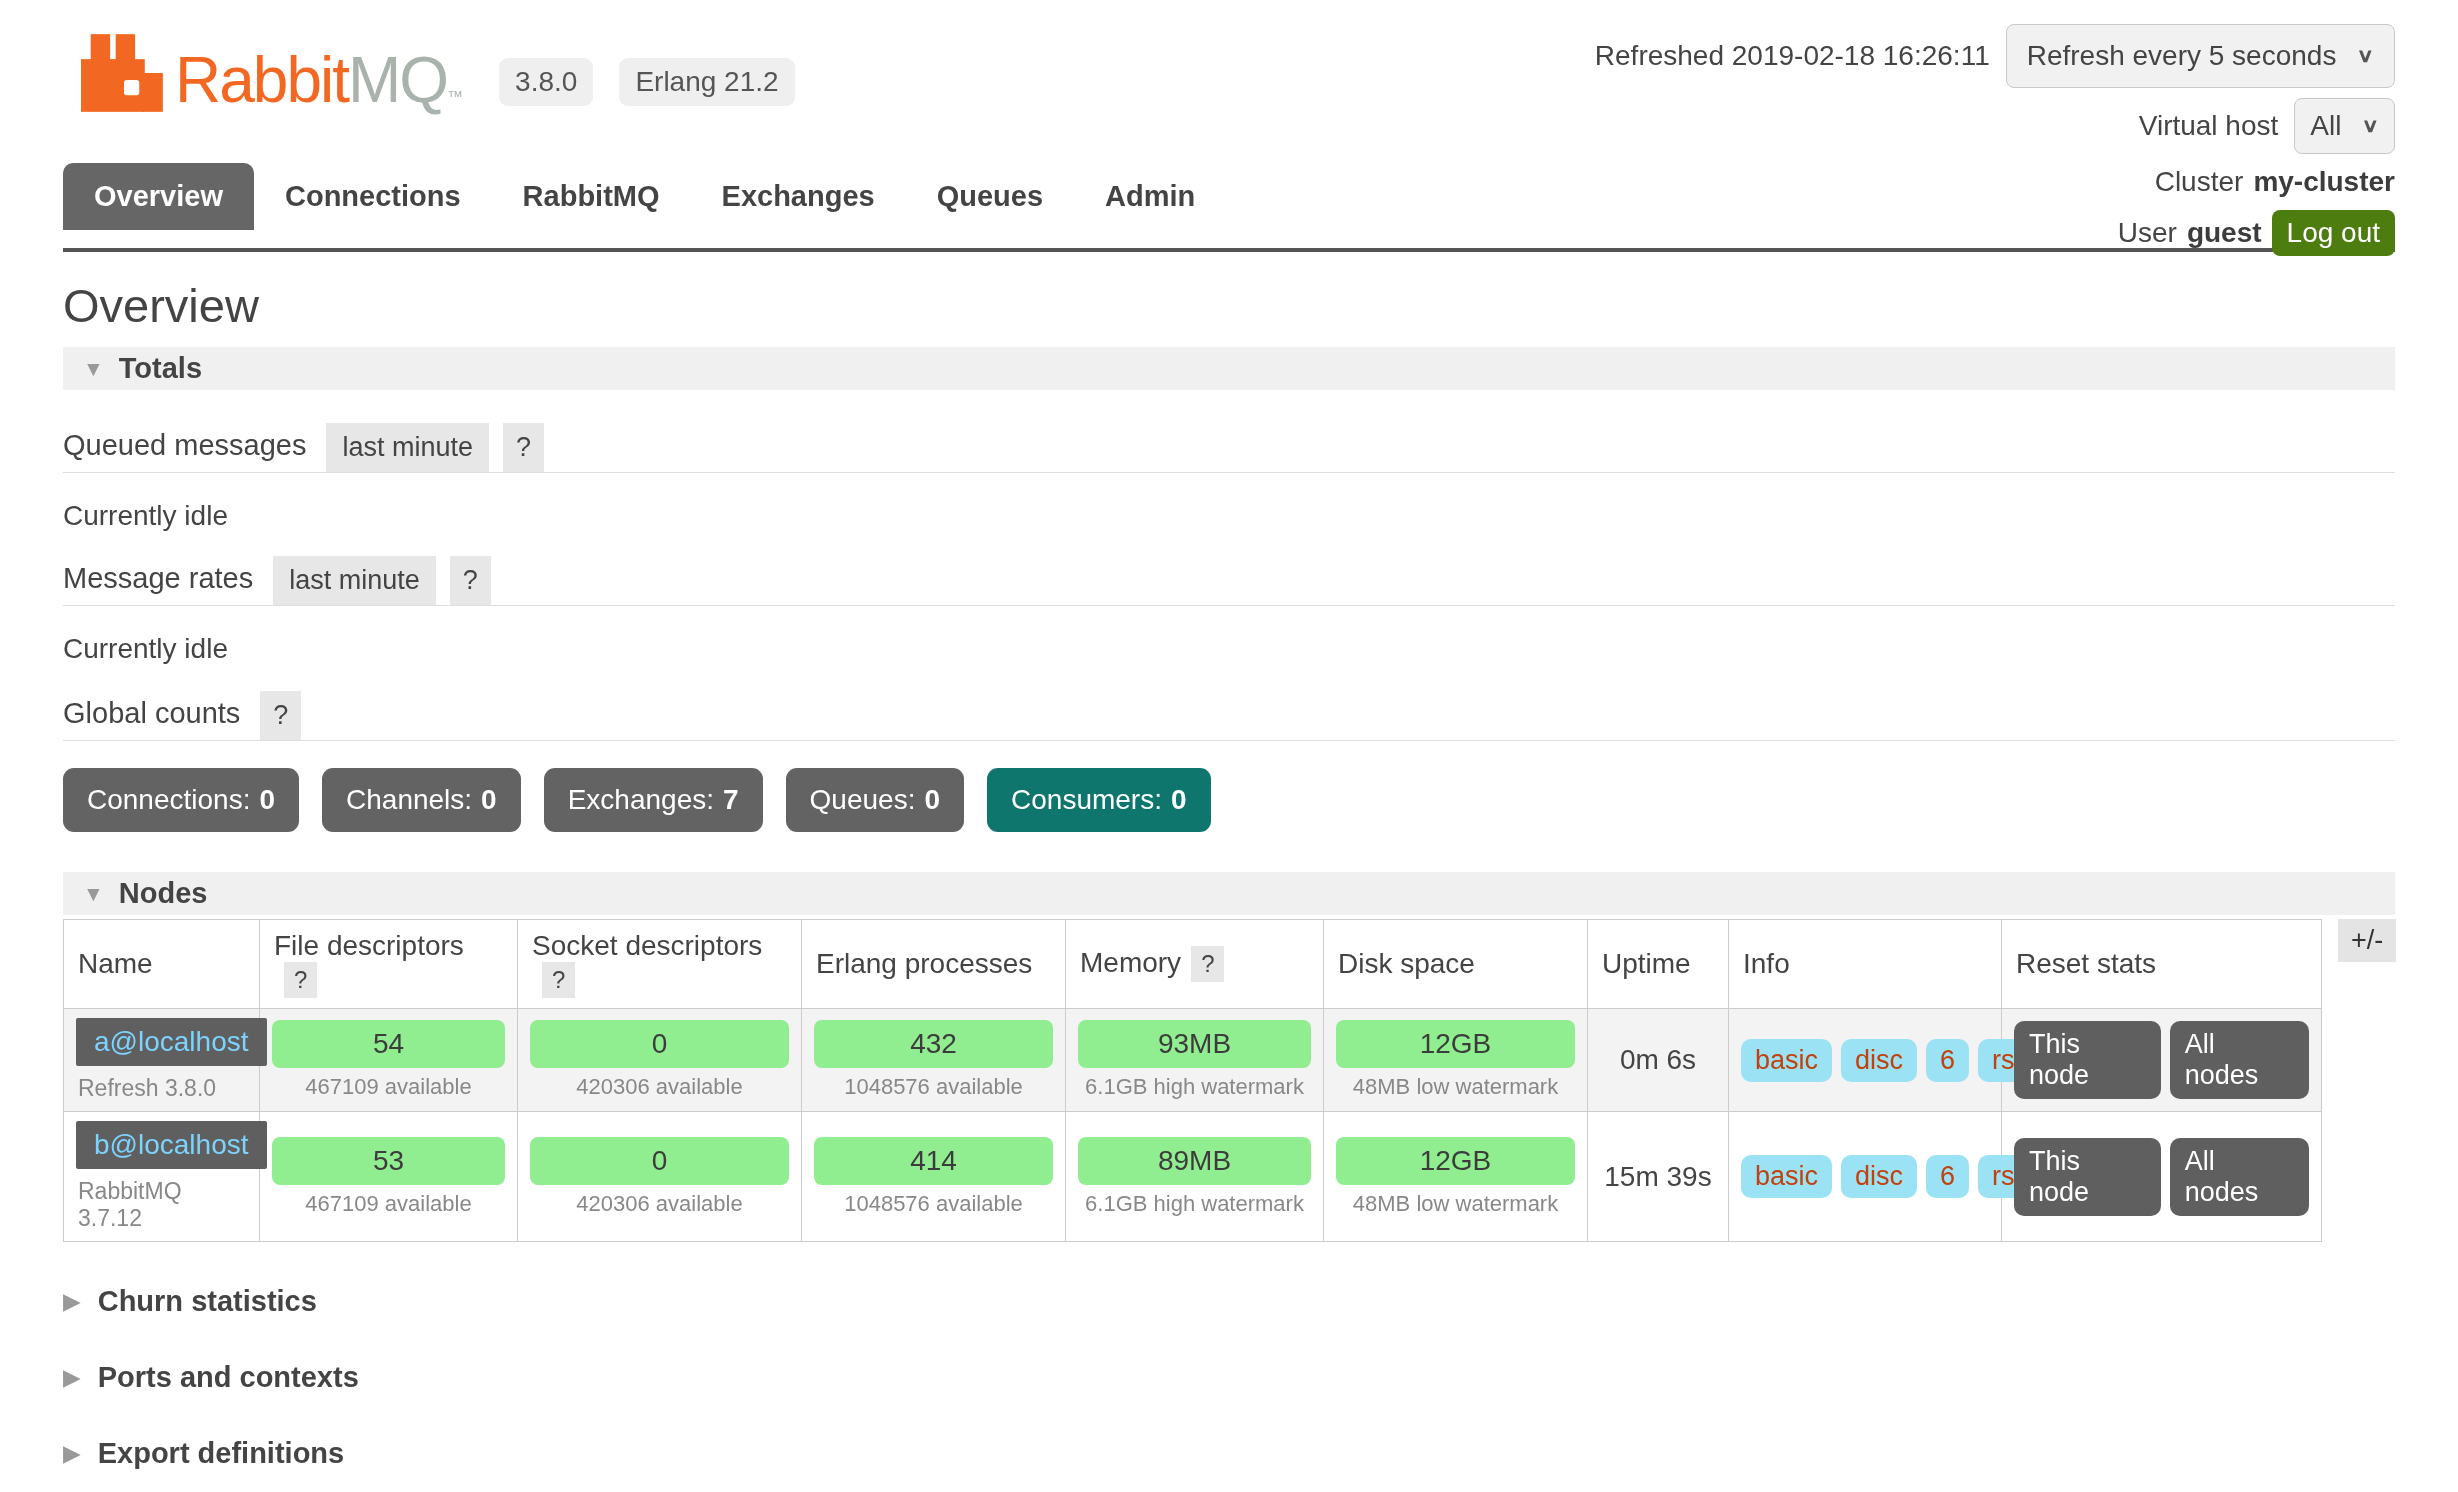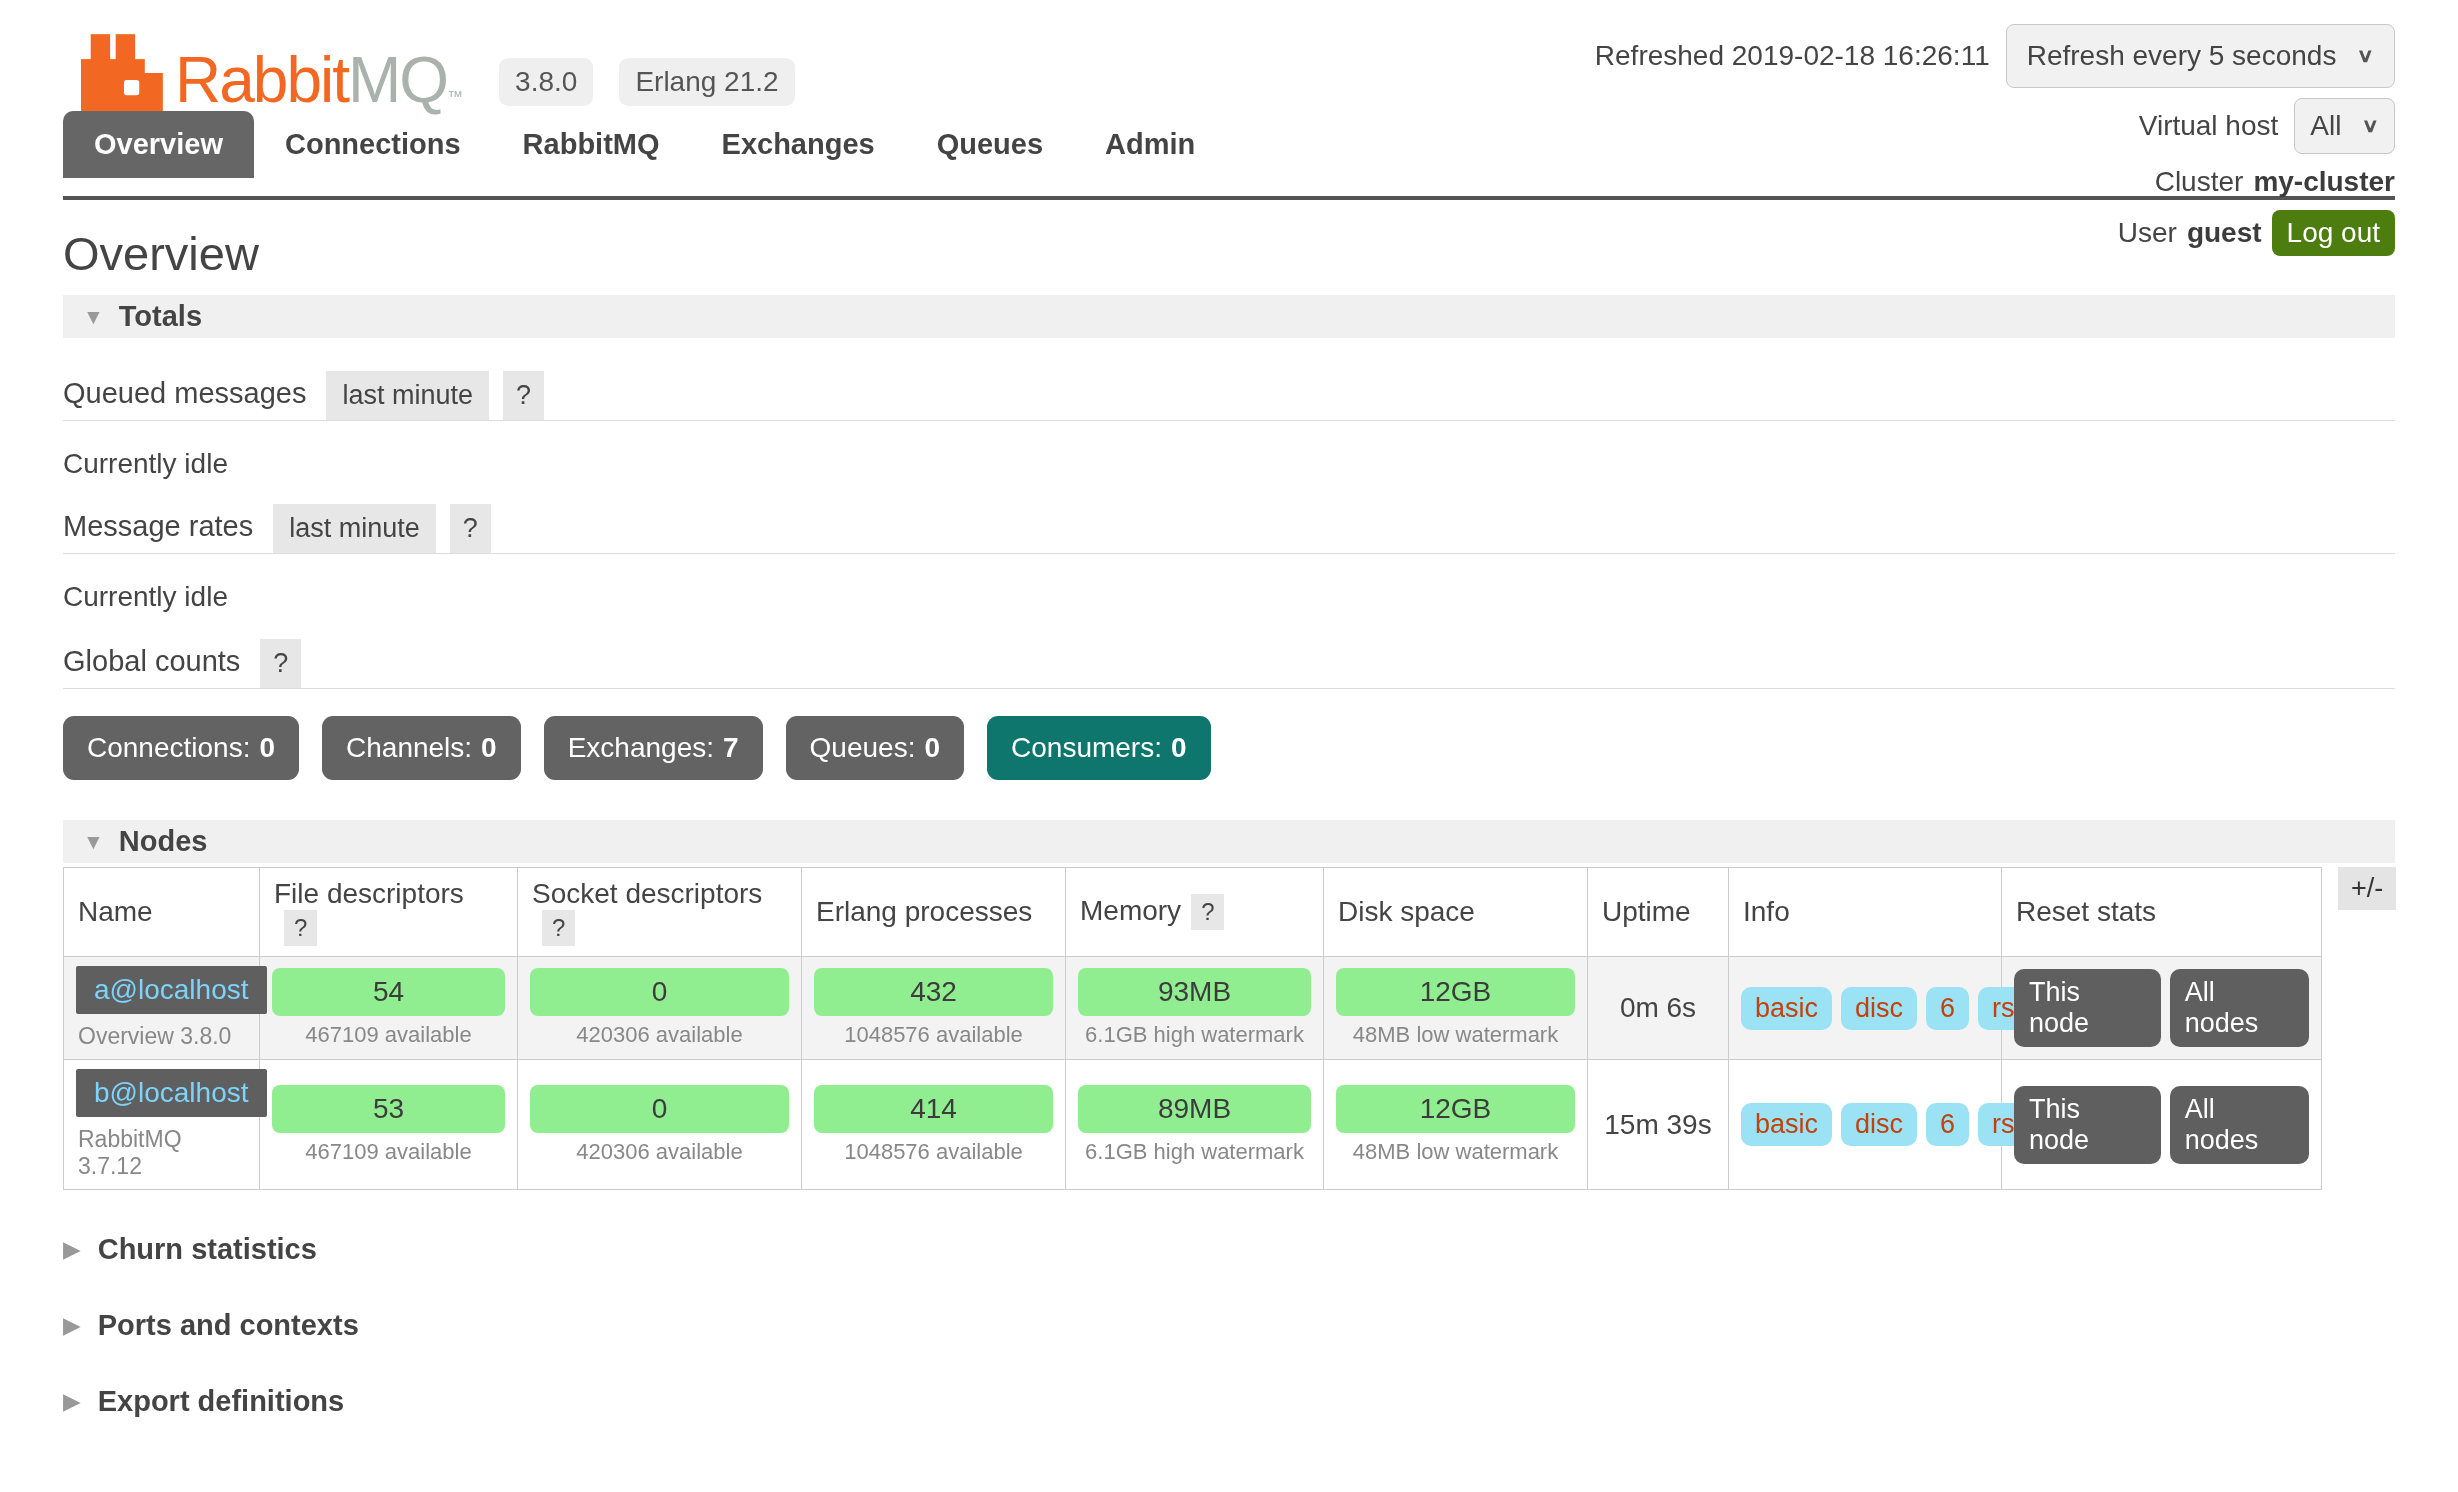--- a/index.html
+++ b/index.html
@@ -1,21 +1,21 @@
 <!DOCTYPE html>
 <html><head>
 <meta charset="utf-8">
 <style>
   * { margin:0; padding:0; box-sizing:border-box; }
   html,body { width:2458px; height:1492px; background:#fff; overflow:hidden;
     font-family:"Liberation Sans", sans-serif; color:#444; }
   .page { padding:0 63px; }
 
   
-  .header { position:relative; height:200px; border-bottom:4px solid #545454; }
+  .header { position:relative; height:252px; border-bottom:4px solid #545454; }
   .logo-row { position:absolute; top:34px; left:18px; display:flex; align-items:flex-end; }
   .logo-mark { width:86px; height:78px; margin-right:8px; }
   .logo-text { font-size:64px; letter-spacing:-2px; line-height:1; }
   .logo-rabbit { color:#f26822; }
   .logo-mq { color:#a9b3ac; }
   .logo-tm { font-size:16px; color:#a9b3ac; vertical-align:baseline; }
   .ver-badges { display:flex; gap:26px; margin-left:38px; margin-bottom:6px; }
   .ver-badge { background:#efefef; border-radius:9px; padding:8px 16px; font-size:28px; color:#555; }
 
   .hdr-right { position:absolute; top:24px; right:0; display:flex; flex-direction:column; align-items:flex-end; gap:10px; }
@@ -195,21 +195,21 @@
         <th><span>Erlang processes</span></th>
         <th><span>Memory</span><span class="chip help">?</span></th>
         <th><span>Disk space</span></th>
         <th><span>Uptime</span></th>
         <th><span>Info</span></th>
         <th><span>Reset stats</span></th>
       </tr>
       <tr class="alt">
         <td>
           <span class="node-badge">a@localhost</span>
-          <div class="node-sub">Overview 3.8.0</div>
+          <div class="node-sub">Refresh 3.8.0</div>
         </td>
         <td>
               <div class="bar">54</div>
               <div class="sub">467109 available</div>
             </td>
         <td>
               <div class="bar">0</div>
               <div class="sub">420306 available</div>
             </td>
         <td>

